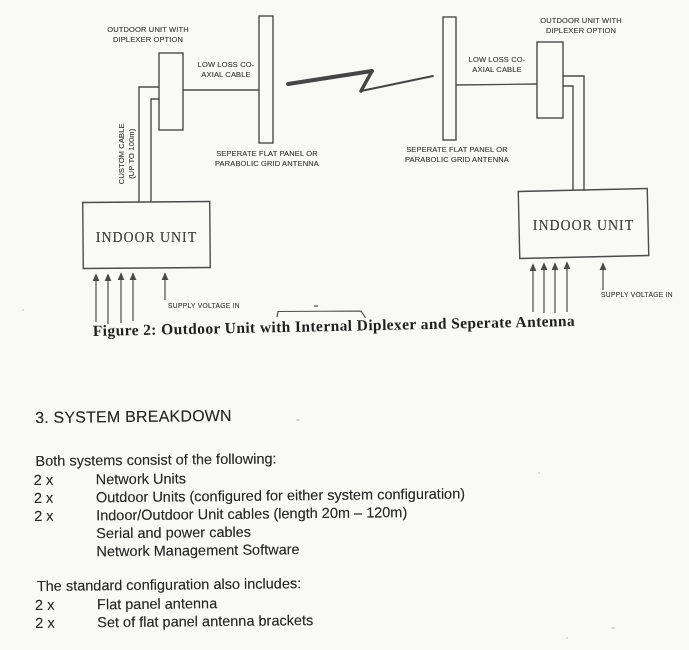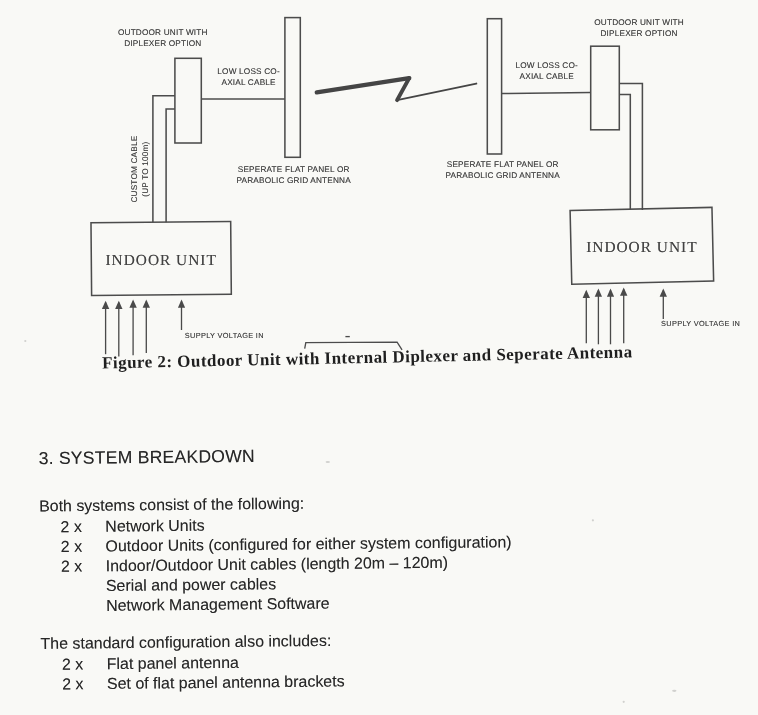--- a/index.html
+++ b/index.html
@@ -34,21 +34,21 @@
   
   .content{
     position:absolute;left:33px;top:409px;width:630px;
     font-size:14.5px;line-height:18px;color:#272727;
     transform:rotate(-.6deg);transform-origin:left top;
     text-shadow:0 0 .4px rgba(50,50,50,.45);
   }
   .heading{font-size:16px;letter-spacing:.2px;margin:0 0 25px 2px;}
   .intro{margin:0 0 1px 2px;}
   .row{display:flex;}
-  .qty{width:62px;flex:0 0 62px;text-align:center;}
+  .qty{width:62px;flex:0 0 62px;}
   .standard{margin:16px 0 1px 2px;}
   
   .speck{position:absolute;background:rgba(70,70,70,.22);border-radius:50%;}
 </style>
 </head>
 <body>
 
 <div class="page">
 
   <div class="diagram">

